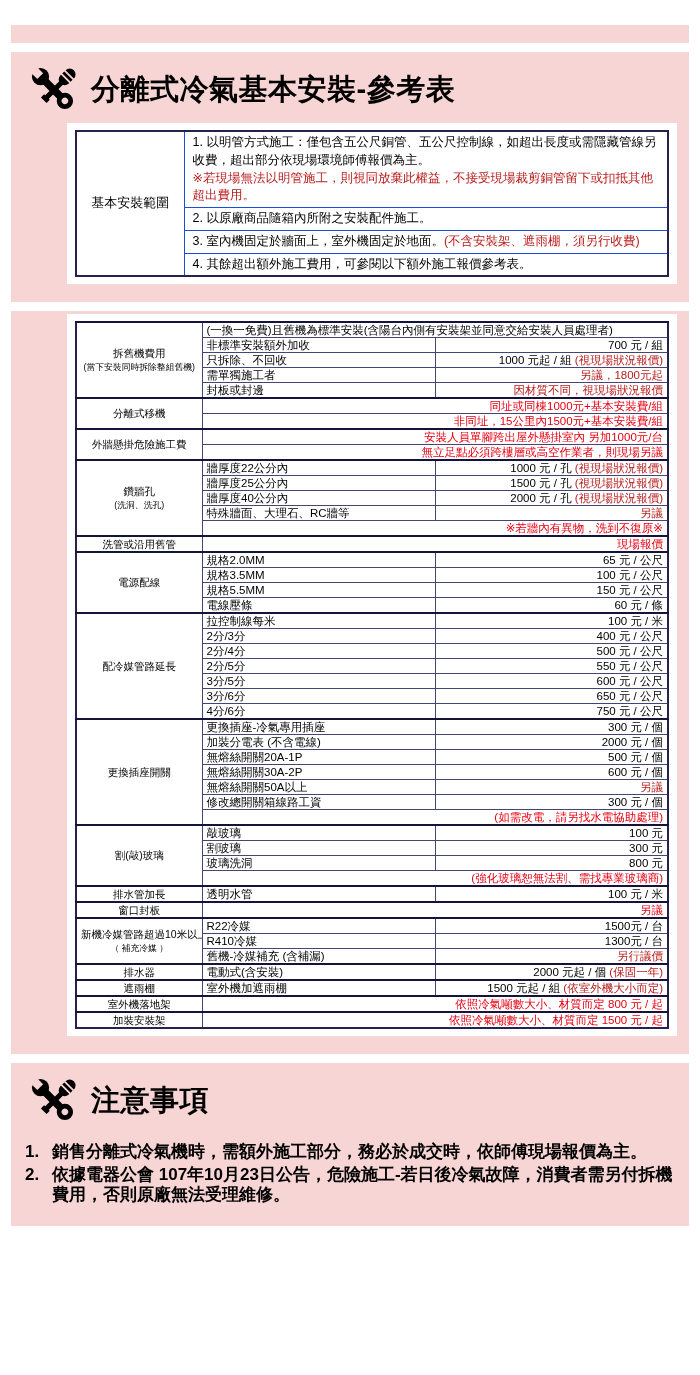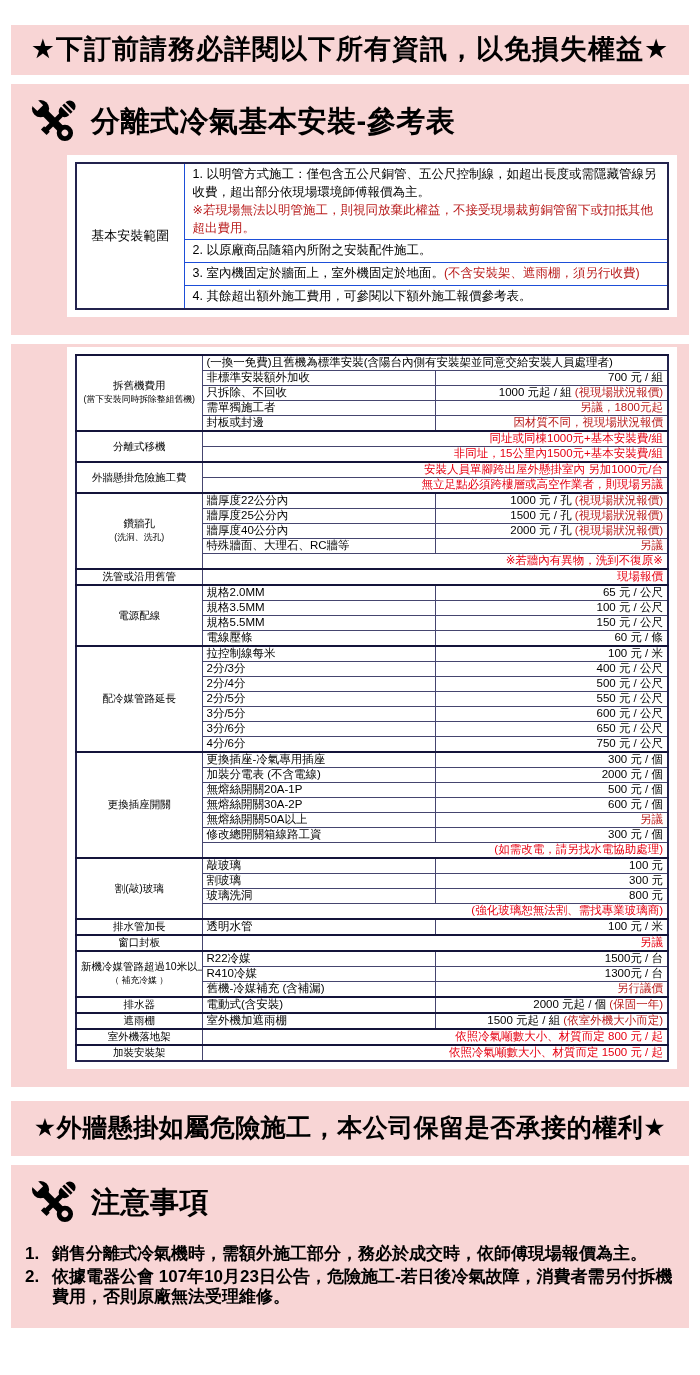--- a/index.html
+++ b/index.html
@@ -51,21 +51,20 @@
   .note { display: flex; margin-bottom: 3px; }
   .note .num { flex: 0 0 27px; }
   .note .txt { flex: 1; }
 </style>
 </head>
 <body>
 
 <div class="page">
 
   <div class="banner banner-top">
-    <div>★下訂前請務必詳閱以下所有資訊，以免損失權益★</div>
   </div>
 
   <div class="section">
     <div class="sec-head">
       <svg viewBox="0 0 64 64" aria-hidden="true">
         <g transform="rotate(45 32 32)">
           <rect x="25.5" y="1" width="13" height="21" rx="6.5" fill="#000"></rect>
           <rect x="24" y="7.5" width="16" height="2" fill="#f8d5d5"></rect>
           <rect x="24" y="12.5" width="16" height="2" fill="#f8d5d5"></rect>
           <rect x="29.2" y="21" width="5.6" height="23" fill="#000"></rect>
@@ -292,23 +291,20 @@
             </tr>
             <tr>
               <td class="lbl gs" rowspan="1">加裝安裝架</td>
               <td class="span gs" colspan="2">依照冷氣噸數大小、材質而定 1500 元 / 起</td>
             </tr>
           </tbody>
       </table>
     </div>
   </div>
 
-  <div class="banner banner-mid">
-    <span>★外牆懸掛如屬危險施工，本公司保留是否承接的權利★</span>
-  </div>
 
   <div class="section">
     <div class="sec-head">
       <svg viewBox="0 0 64 64" aria-hidden="true">
         <g transform="rotate(45 32 32)">
           <rect x="25.5" y="1" width="13" height="21" rx="6.5" fill="#000"></rect>
           <rect x="24" y="7.5" width="16" height="2" fill="#f8d5d5"></rect>
           <rect x="24" y="12.5" width="16" height="2" fill="#f8d5d5"></rect>
           <rect x="29.2" y="21" width="5.6" height="23" fill="#000"></rect>
           <rect x="27.6" y="43" width="8.8" height="5" fill="#000"></rect>

